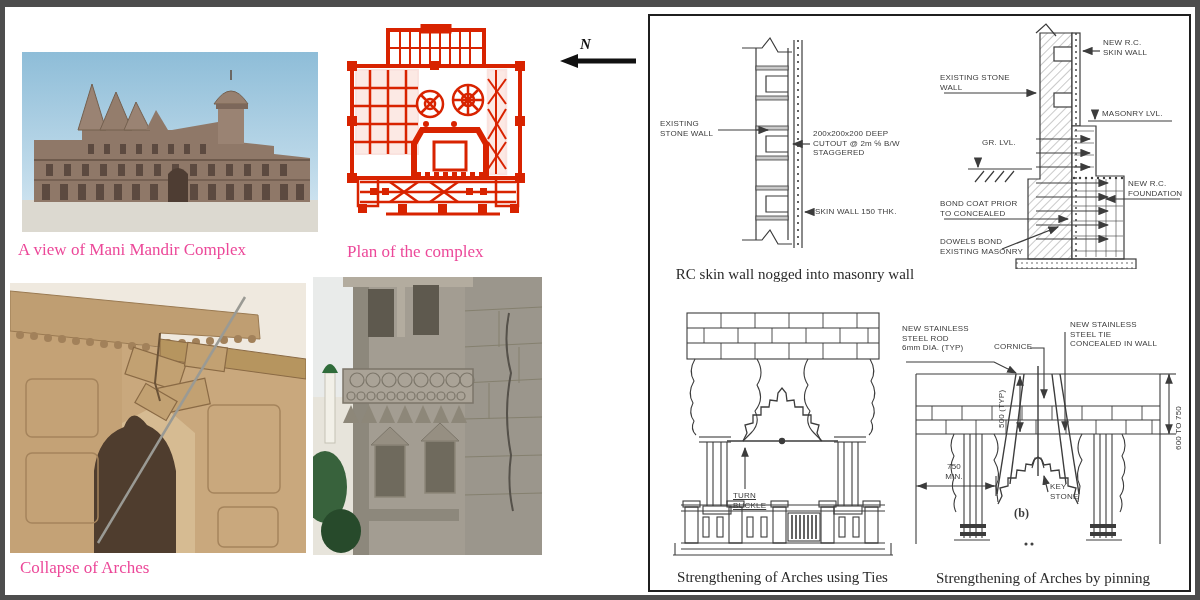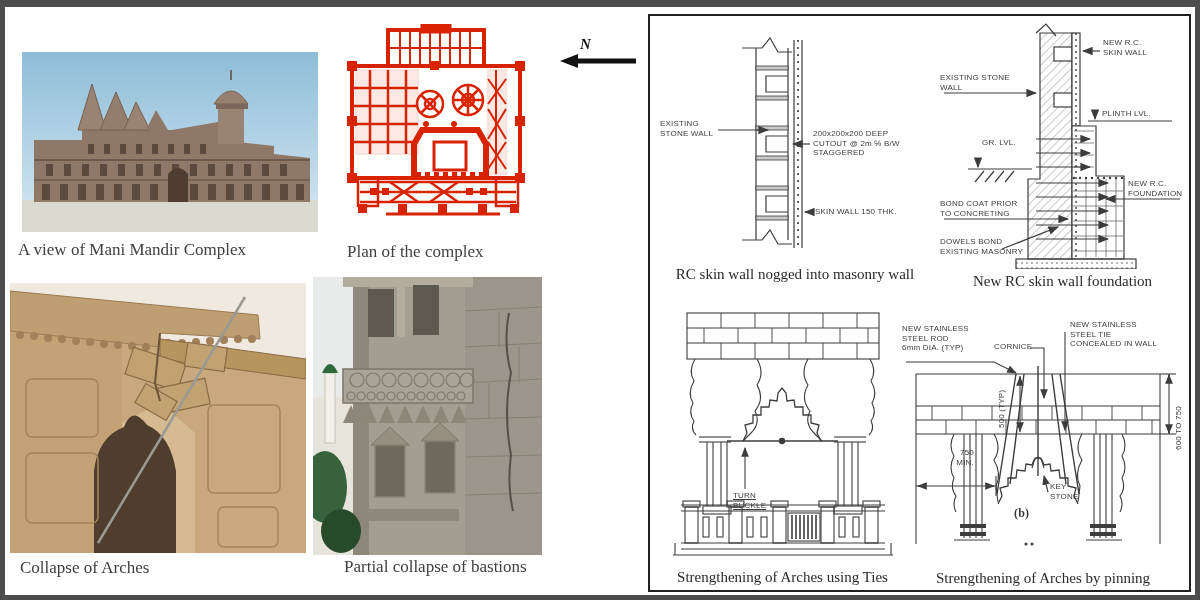--- a/index.html
+++ b/index.html
@@ -1,21 +1,21 @@
 <!DOCTYPE html>
 <html><head>
 <meta charset="utf-8">
 <style>
   html,body{margin:0;padding:0;background:#888;}
   .canvas{position:relative;width:1200px;height:600px;background:#ffffff;overflow:hidden;
           font-family:"Liberation Sans",sans-serif;}
   .frame{position:absolute;inset:0;border:5px solid #4d4d4d;border-top-width:7px;pointer-events:none;z-index:50;}
   .abs{position:absolute;}
   .photo{position:absolute;overflow:hidden;}
-  .cap{position:absolute;font-family:"Liberation Serif",serif;font-size:17px;color:#404040;white-space:nowrap;}
+  .cap{position:absolute;font-family:"Liberation Serif",serif;font-size:17px;color:#ec4899;white-space:nowrap;}
   .panel{position:absolute;left:648px;top:14px;width:543px;height:578px;border:2px solid #1f1f1f;
          box-sizing:border-box;background:#fff;}
   .dwg{position:absolute;}
   .dcap{position:absolute;left:0;width:100%;text-align:center;font-family:"Liberation Serif",serif;
         font-size:15px;color:#2a2a2a;white-space:nowrap;}
   .lbl{position:absolute;font-size:8px;line-height:1.2;letter-spacing:.2px;color:#3b3b3b;
        white-space:pre-line;}
   .ra{}
   .rot{transform:rotate(-90deg);transform-origin:left top;white-space:nowrap;}
   .north-n{position:absolute;font-family:"Liberation Serif",serif;font-style:italic;font-weight:bold;
@@ -304,21 +304,20 @@
       </g>
       <polygon points="58,168 77,150 96,168" fill="#968f82" stroke="#7c766a"></polygon>
       <rect x="62" y="168" width="30" height="52" fill="#6f6a5d" stroke="#8d8779" stroke-width="1.5"></rect>
       <polygon points="108,164 127,146 146,164" fill="#968f82" stroke="#7c766a"></polygon>
       <rect x="112" y="164" width="30" height="52" fill="#6f6a5d" stroke="#8d8779" stroke-width="1.5"></rect>
       <rect x="56" y="232" width="90" height="12" fill="#8d887c"></rect>
       <ellipse cx="12" cy="210" rx="22" ry="36" fill="#38623c"></ellipse>
       <ellipse cx="28" cy="254" rx="20" ry="22" fill="#274a2b"></ellipse>
     </svg>
   </div>
-  <div class="cap" style="left:344px;top:557px">Partial collapse of bastions</div>
 
   <div class="panel">
 
     <div class="dwg" style="left:10px;top:10px;width:270px;height:268px">
       <svg width="270" height="236" viewBox="0 0 270 236">
         <defs>
           <marker id="ahA" markerWidth="9" markerHeight="7" refX="8" refY="3.5" orient="auto">
             <path d="M0,0 L9,3.5 L0,7 Z" fill="#3c3c3c"></path>
             </marker>
         </defs>
@@ -420,29 +419,28 @@
           <line x1="160" y1="30" x2="143" y2="30" marker-end="url(#ahB)"></line>
           <line x1="4" y1="198" x2="128" y2="198" marker-end="url(#ahB)"></line>
           <line x1="240" y1="178" x2="166" y2="178" marker-end="url(#ahB)"></line>
           <line x1="62" y1="228" x2="118" y2="206" marker-end="url(#ahB)"></line>
         </g>
       </svg>
       <div class="lbl" style="left:163px;top:17px">NEW R.C.
 SKIN WALL</div>
       <div class="lbl ra" style="left:0;top:52px;width:94px">EXISTING STONE
 WALL</div>
-      <div class="lbl" style="left:162px;top:88px">PLINTH LVL.</div>
+      <div class="lbl" style="left:162px;top:88px">MASONRY LVL.</div>
       <div class="lbl" style="left:42px;top:117px">GR. LVL.</div>
       <div class="lbl ra" style="left:0;top:178px;width:92px">BOND COAT PRIOR
-TO CONCRETING</div>
+TO CONCEALED</div>
       <div class="lbl" style="left:188px;top:158px">NEW R.C.
 FOUNDATION</div>
       <div class="lbl ra" style="left:0;top:216px;width:98px">DOWELS BOND
 EXISTING MASONRY</div>
-      <div class="dcap" style="top:252px">New RC skin wall foundation</div>
     </div>
 
     <div class="dwg" style="left:15px;top:285px;width:235px;height:285px">
       <svg width="235" height="258" viewBox="0 0 235 258">
         <defs>
           <marker id="ahC" markerWidth="9" markerHeight="7" refX="8" refY="3.5" orient="auto">
             <path d="M0,0 L9,3.5 L0,7 Z" fill="#3c3c3c"></path>
             </marker>
         </defs>
         <g stroke="#3c3c3c" stroke-width="1.1" fill="none">
@@ -614,21 +612,21 @@
       </svg>
       <div class="lbl" style="left:4px;top:8px">NEW STAINLESS
 STEEL ROD
 6mm DIA. (TYP)</div>
       <div class="lbl" style="left:96px;top:26px">CORNICE</div>
       <div class="lbl" style="left:172px;top:4px">NEW STAINLESS
 STEEL TIE
 CONCEALED IN WALL</div>
       <div class="lbl rot" style="left:99px;top:112px;text-align:center">500
 (TYP)</div>
-      <div class="lbl" style="left:36px;top:132px;width:40px;text-align:right">750
+      <div class="lbl" style="left:36px;top:146px;width:40px;text-align:center">750
 MIN.</div>
       <div class="lbl" style="left:152px;top:166px">KEY
 STONE</div>
       <div class="lbl" style="left:116px;top:190px;font-family:'Liberation Serif',serif;font-size:12px;font-weight:bold">(b)</div>
       <div class="lbl rot" style="left:276px;top:134px">600 TO 750</div>
       <div class="dcap" style="top:254px">Strengthening of Arches by pinning</div>
     </div>
 
   </div>
 

